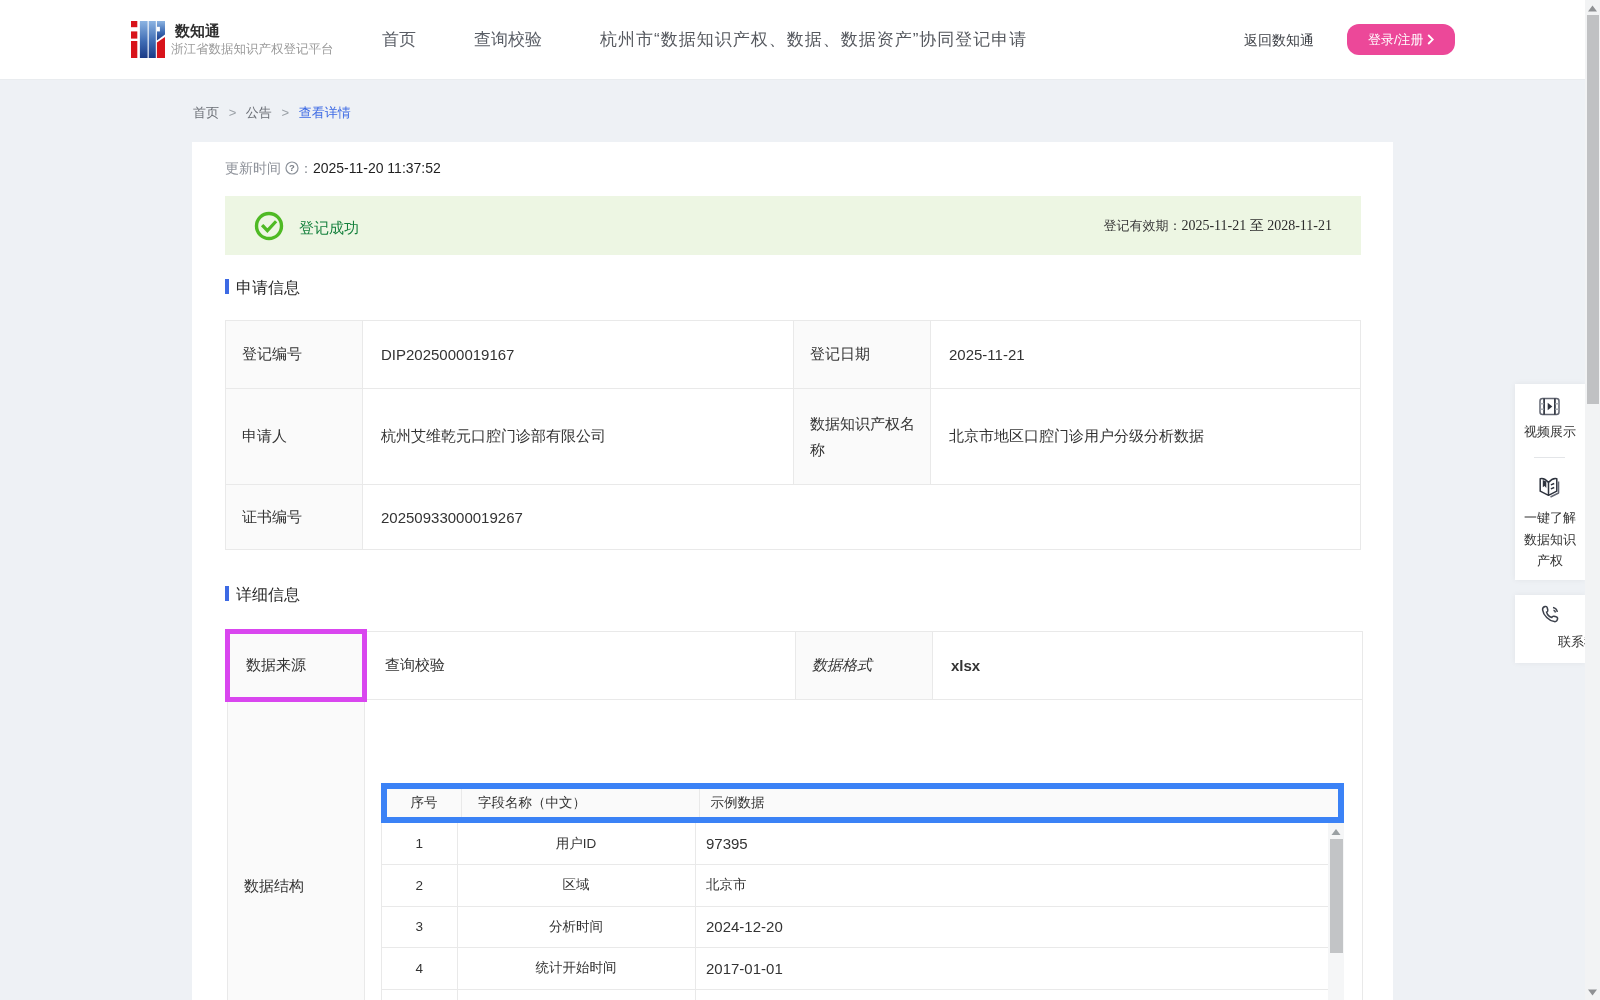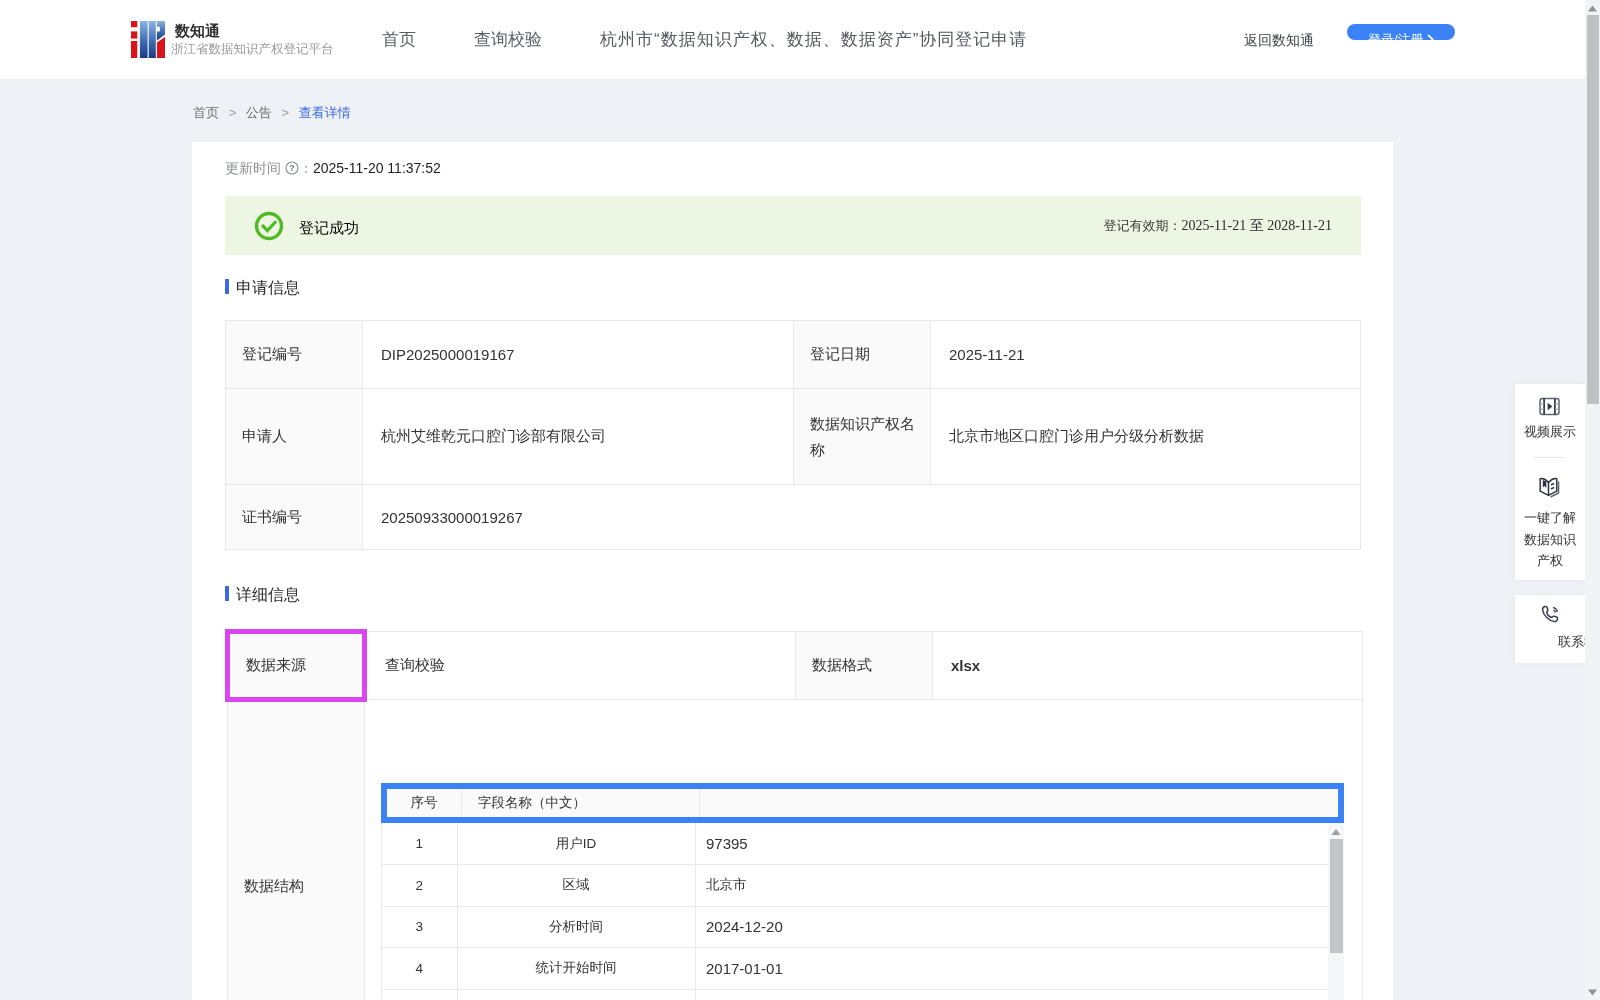--- a/index.html
+++ b/index.html
@@ -31,21 +31,21 @@
   <polygon points="25.9,21.5 34,16 34,37 25.9,37" fill="#d8131a"></polygon>
 </svg>
 </div>
 <div class="abs" style="left:175px;top:22.5px;font-size:15px;font-weight:bold;color:#2f2f2f;line-height:16px;">数知通</div>
 <div class="abs" style="left:171px;top:43px;font-size:12.5px;color:#9a9a9a;line-height:13px;">浙江省数据知识产权登记平台</div>
 
 <div class="abs" style="left:382px;top:31px;font-size:17px;color:#5a5e66;line-height:18px;">首页</div>
 <div class="abs" style="left:474px;top:31px;font-size:17px;color:#5a5e66;line-height:18px;">查询校验</div>
 <div class="abs" style="left:600px;top:31px;font-size:17px;color:#55585e;line-height:18px;letter-spacing:1px;">杭州市“数据知识产权、数据、数据资产”协同登记申请</div>
 <div class="abs" style="left:1244px;top:33px;font-size:14px;color:#3c3f45;line-height:15px;">返回数知通</div>
-<div class="abs" style="left:1347px;top:24px;width:108px;height:16px;background:#3b82f6;border-radius:12px;color:#fff;font-size:13px;line-height:31px;text-align:center;">登录/注册 <svg width="7" height="11" viewBox="0 0 7 11" style="vertical-align:-1px;">
+<div class="abs" style="left:1347px;top:24px;width:108px;height:31px;background:#ec4899;border-radius:12px;color:#fff;font-size:13px;line-height:31px;text-align:center;">登录/注册 <svg width="7" height="11" viewBox="0 0 7 11" style="vertical-align:-1px;">
       <polyline points="1.2,1 5.8,5.5 1.2,10" fill="none" stroke="#fff" stroke-width="1.8"></polyline>
     </svg></div>
 
 <div class="abs" style="left:193px;top:104px;font-size:13px;color:#6b6f76;">首页 <span style="color:#9aa0a6;padding:0 6px;">&gt;</span> 公告 <span style="color:#9aa0a6;padding:0 6px;">&gt;</span> <span style="color:#3d6ae4;">查看详情</span></div>
 
 <div class="abs" style="left:192px;top:142px;width:1201px;height:1100px;background:#fff;"></div>
 
 <div class="abs" style="left:225px;top:160px;font-size:14px;color:#8d9199;">更新时间
   <svg width="14" height="14" viewBox="0 0 14 14" style="vertical-align:-2px;">
       <circle cx="7" cy="7" r="6" fill="none" stroke="#8d939b" stroke-width="1.2"></circle>
@@ -53,21 +53,21 @@
     </svg>：<span style="color:#1f1f1f;font-size:14px;">2025-11-20 11:37:52</span>
 </div>
 
 <div class="abs" style="left:225px;top:196px;width:1136px;height:59px;background:#edf6e3;"></div>
 <div class="abs" style="left:254px;top:211px;width:30px;height:30px;">
   <svg width="30" height="30" viewBox="0 0 30 30">
     <circle cx="15" cy="15" r="12.5" fill="none" stroke="#4fba24" stroke-width="3.4"></circle>
     <polyline points="9.2,15.2 13.4,19.6 21,11.4" fill="none" stroke="#4fba24" stroke-width="3.2" stroke-linecap="square"></polyline>
   </svg>
 </div>
-<div class="abs" style="left:299px;top:219px;font-size:15px;color:#000000;">登记成功</div>
+<div class="abs" style="left:299px;top:219px;font-size:15px;color:#15803d;">登记成功</div>
 <div class="abs" style="left:900px;top:217px;width:432px;text-align:right;font-size:13px;color:#3a3a3a;">登记有效期：<span style="font-family:'Liberation Serif',serif;font-size:14px;color:#2c2c2c;">2025-11-21 至 2028-11-21</span></div>
 
 <div class="abs" style="left:225px;top:279px;width:4px;height:15px;background:#3d6ae4;"></div>
 <div class="abs" style="left:236px;top:277.5px;font-size:16px;color:#2b2b2b;">申请信息</div>
 
 <div class="abs" style="left:225px;top:320px;width:1136px;">
 <table style="border-collapse:collapse;width:1135px;table-layout:fixed;font-size:15px;color:#333;">
   <colgroup>
         <col style="width:137px">
         <col style="width:431px">
@@ -103,36 +103,37 @@
   <colgroup>
         <col style="width:137px">
         <col style="width:431px">
         <col style="width:137px">
         <col style="width:430px">
       </colgroup>
   <tbody>
   <tr style="height:68px;">
     <td style="border:5px solid #d946ef;background:#fafafa;padding-left:16px;">数据来源</td>
     <td style="border:1px solid #e9e9e9;padding-left:18px;font-size:15px;">查询校验</td>
-    <td style="border:1px solid #e9e9e9;background:#fafafa;padding-left:16px;">数据格式</td>
+    <td style="border:1px solid #e9e9e9;background:#fafafa;padding-left:16px;font-style:italic;">数据格式</td>
     <td style="border:1px solid #e9e9e9;padding-left:18px;font-size:15px;font-weight:bold;">xlsx</td>
   </tr>
   <tr style="height:371px;">
     <td style="border:1px solid #e9e9e9;background:#fafafa;padding-left:16px;">数据结构</td>
     <td colspan="3" style="border:1px solid #e9e9e9;vertical-align:top;padding:19px 0 0 19px;"></td>
   </tr>
 </tbody>
     </table>
 </div>
 
 <div class="abs" style="left:381px;top:783px;width:963px;">
 
   <div style="display:flex;height:40px;border:6px solid #3b82f6;background:#fafafa;font-size:13.5px;color:#333;">
     <div style="width:75px;border-right:1px solid #e9e9e9;display:flex;align-items:center;justify-content:center;">序号</div>
     <div style="width:238px;border-right:1px solid #e9e9e9;display:flex;align-items:center;padding-left:16px;">字段名称（中文）</div>
+    <div style="flex:1;display:flex;align-items:center;padding-left:10.5px;">示例数据</div>
   </div>
 
   <div style="height:290px;overflow:hidden;position:relative;border-left:1px solid #e9e9e9;">
     <table style="border-collapse:collapse;width:947px;table-layout:fixed;font-size:13.5px;color:#333;">
       <colgroup>
           <col style="width:75px">
           <col style="width:238px">
           <col>
         </colgroup>
       <tbody>

